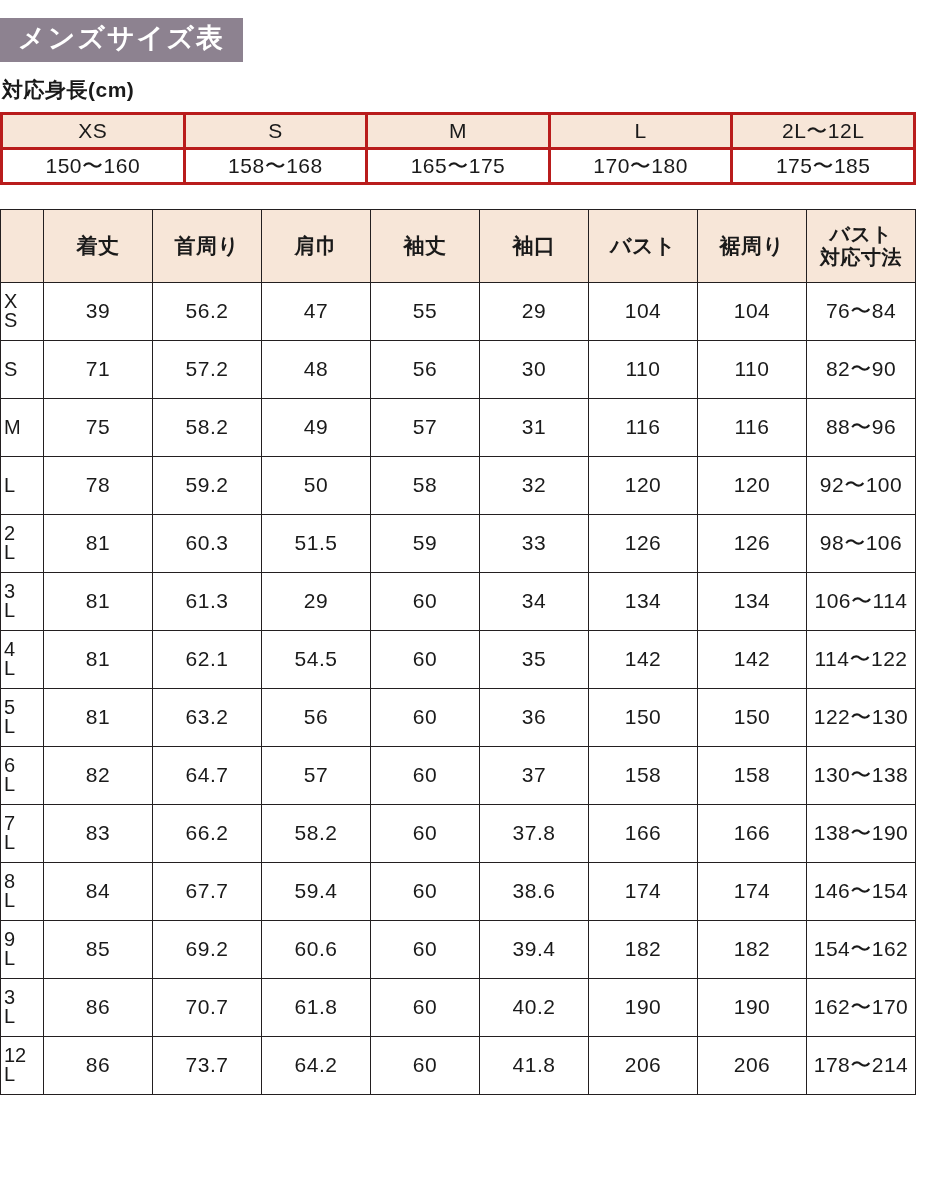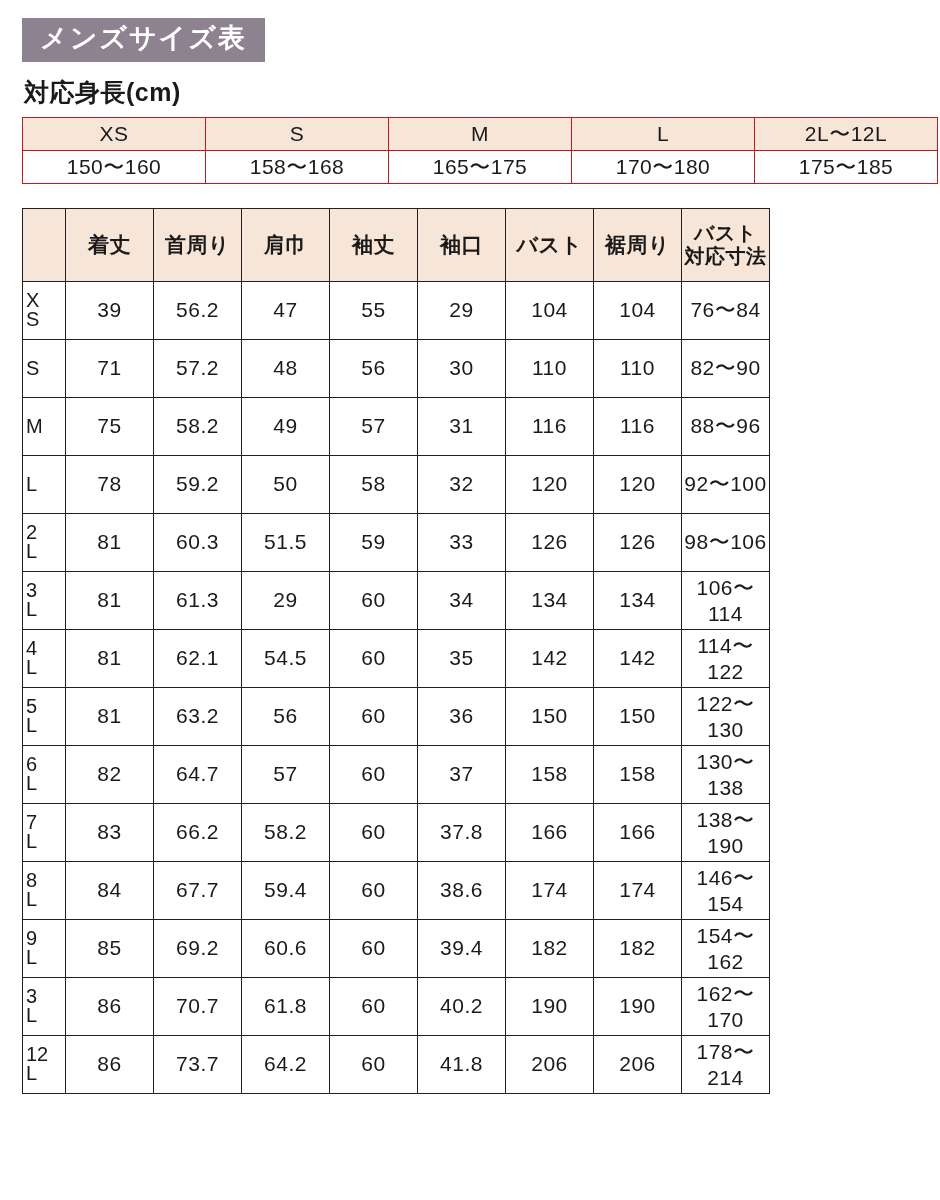--- a/index.html
+++ b/index.html
@@ -12,75 +12,75 @@
     height: 1200px;
     font-family: "Liberation Sans", "DejaVu Sans", sans-serif;
     color: #1a1a1a;
     -webkit-font-smoothing: antialiased;
   }
   .page {
     position: relative;
     width: 940px;
     height: 1200px;
     box-sizing: border-box;
-    padding: 18px 12px 0 22px;
+    padding: 18px 12px 0 0;
   }
 
   
   .title-banner {
     display: inline-block;
     background: #8d8290;
     color: #ffffff;
     font-size: 27px;
     font-weight: bold;
     letter-spacing: 2px;
     padding: 6px 18px 8px 18px;
     line-height: 1.1;
   }
 
   
   .height-label {
     margin: 14px 0 8px 2px;
-    font-size: 25px;
+    font-size: 21px;
     font-weight: bold;
     letter-spacing: 0.5px;
   }
 
   table {
     border-collapse: collapse;
     table-layout: fixed;
   }
 
   .height-table {
     width: 916px;
   }
   .height-table th,
   .height-table td {
-    border: 1px solid #b91c1c;
+    border: 3px solid #b91c1c;
     text-align: center;
     font-size: 21px;
     font-weight: normal;
     height: 32px;
     padding: 0;
     letter-spacing: 0.5px;
   }
   .height-table th {
     background: #f7e6d8;
     font-weight: normal;
   }
   .height-table td {
     background: #ffffff;
     margin-left: 17px;
   }
 
   
   .spacer { height: 24px; }
 
   .size-table {
-    width: 748px;
+    width: 916px;
   }
   .size-table th,
   .size-table td {
     border: 1px solid #231f20;
     text-align: center;
     font-size: 21px;
     font-weight: normal;
     padding: 0;
     letter-spacing: 0.5px;
   }

